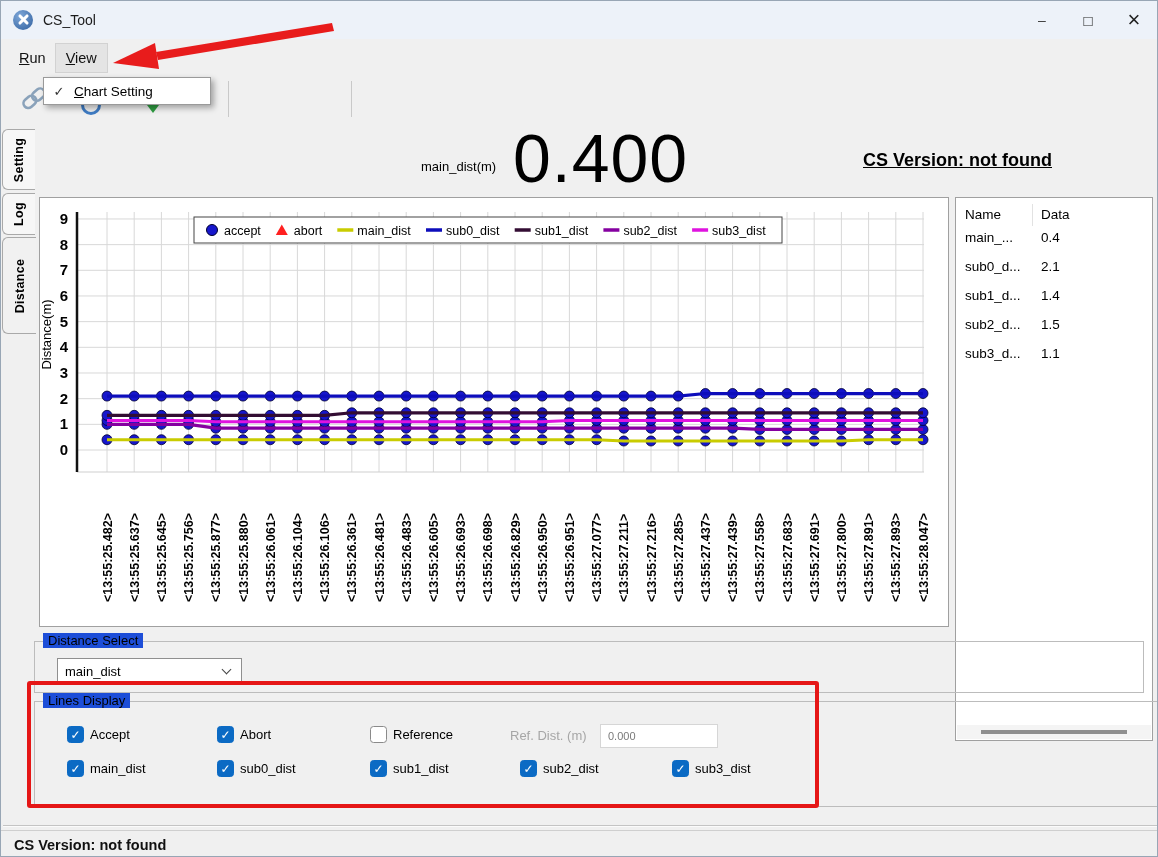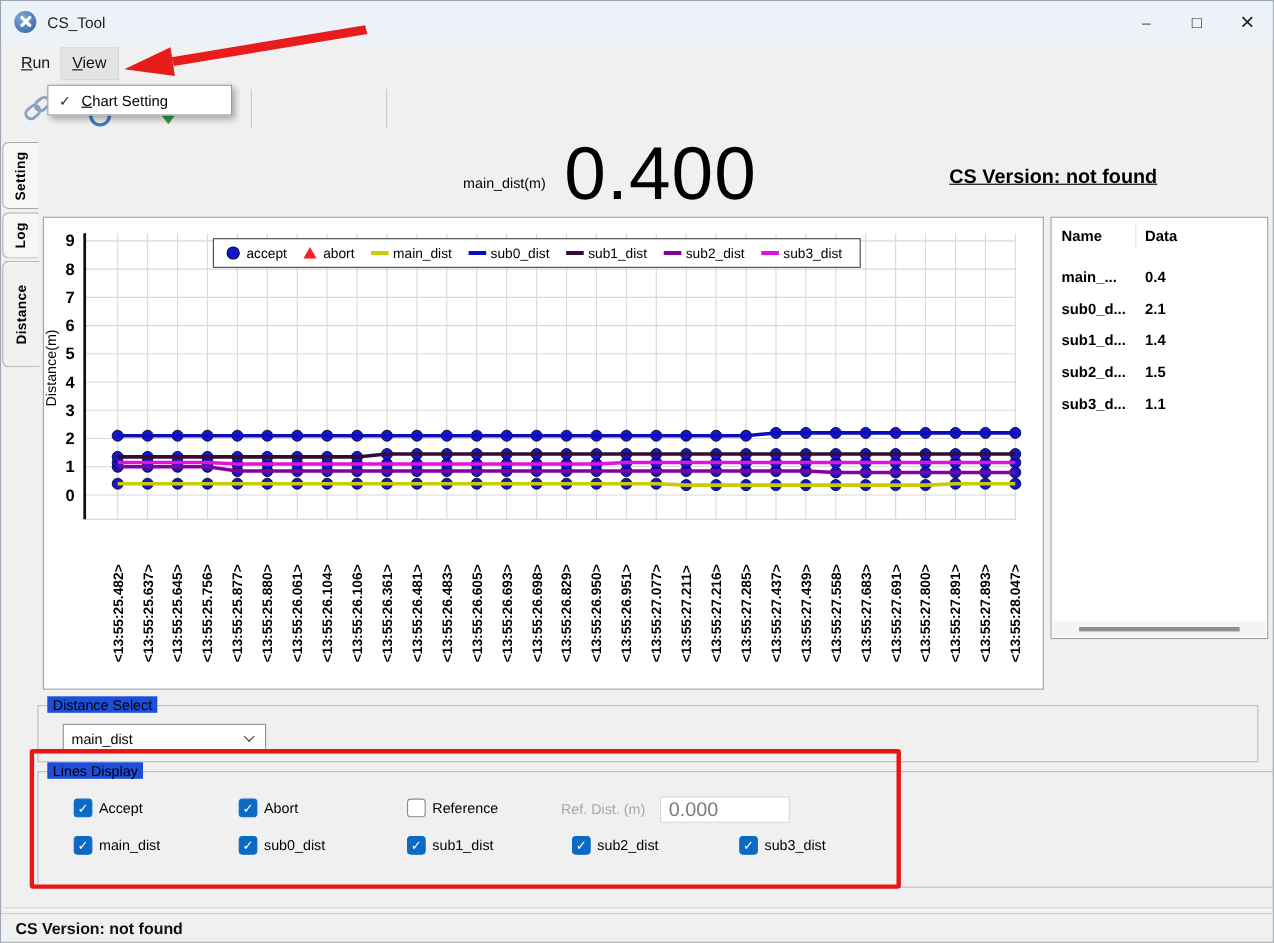--- a/index.html
+++ b/index.html
@@ -56,46 +56,46 @@
                   letter-spacing: 1px; color: #000; }
   .version-head { position: absolute; left: 862px; top: 149px; font-size: 18px; font-weight: 700;
                   text-decoration: underline; color: #000; }
 
   
   .chart-panel { position: absolute; left: 38px; top: 196px; width: 910px; height: 430px;
                  background: #fff; border: 1px solid #a0a0a0; }
   .chart text { font-family: "Liberation Sans", sans-serif; fill: #000; }
 
   
-  .data-panel { position: absolute; left: 954px; top: 196px; width: 198px; height: 384px;
-                background: #fff; border: 1px solid #a0a0a0; font-size: 13.5px; font-weight: 700; color: #000; }
+  .data-panel { position: absolute; left: 954px; top: 196px; width: 198px; height: 544px;
+                background: #fff; border: 1px solid #a0a0a0; font-size: 13.5px; font-weight: 400; color: #000; }
   .dp-head { position: relative; display: flex; height: 32px; align-items: center; }
   .dp-head::after { content: ""; position: absolute; left: 76px; top: 6px; bottom: 4px; width: 1px; background: #e2e2e2; }
   .dp-col1 { width: 76px; padding-left: 9px; } .dp-col2 { padding-left: 9px; }
-  .trow { display: flex; height: 29px; align-items: flex-end; }
+  .trow { display: flex; height: 29px; align-items: flex-start; }
   .hsb { position: absolute; left: 1px; right: 1px; bottom: 1px; height: 14px; background: #f4f4f4; }
   .hsb-thumb { position: absolute; left: 24px; right: 24px; top: 5px; height: 4px; background: #8f8f8f; }
 
   
   .groupbox { position: absolute; border: 1px solid #bcbcbc; }
   .gb-label { position: absolute; top: -9px; left: 8px; background: #1d4ed8; padding: 0 5px;
               font-size: 13px; color: #000; white-space: nowrap; }
   .combo { position: absolute; left: 22px; top: 16px; width: 185px; height: 26px; background: #fff;
            border: 1px solid #8f8f8f; display: flex; align-items: center; font-size: 13px;
            padding-left: 7px; color: #000; }
   .chev { position: absolute; right: 11px; top: 7px; width: 7px; height: 7px;
           border-right: 1.5px solid #444; border-bottom: 1.5px solid #444; transform: rotate(45deg); }
 
   .cb { position: absolute; display: flex; align-items: center; gap: 6px; font-size: 13px; color: #000; }
   .cbx { width: 17px; height: 17px; border: 1px solid #8a8a8a; border-radius: 3.5px; background: #fff;
          display: flex; align-items: center; justify-content: center; font-size: 12px; color: #fff; flex: 0 0 auto; }
   .cbx.checked { background: #0b6ac4; border-color: #0b6ac4; }
   .reflabel { position: absolute; font-size: 13px; color: #a6a6a6; }
   .refinput { position: absolute; width: 118px; height: 24px; background: #fff; border: 1px solid #d6d6d6;
-              font-size: 18px; color: #7a7a7a; display: flex; align-items: center; padding-left: 7px; }
+              font-size: 11px; color: #7a7a7a; display: flex; align-items: center; padding-left: 7px; }
 
   
   .red-rect { position: absolute; left: 26px; top: 680px; width: 792px; height: 127px;
               border: 4px solid #e51616; border-radius: 3px; z-index: 30; pointer-events: none; }
   .arrow-svg { position: absolute; left: 100px; top: 18px; z-index: 60; pointer-events: none; }
 
   
   .statusbar { position: absolute; left: 0; top: 829px; width: 100%; height: 28px;
                border-top: 1px solid #cfcfcf; background: #f0f0f0; display: flex; align-items: center;
                padding-left: 13px; font-size: 14.5px; font-weight: 700; color: #111; }

